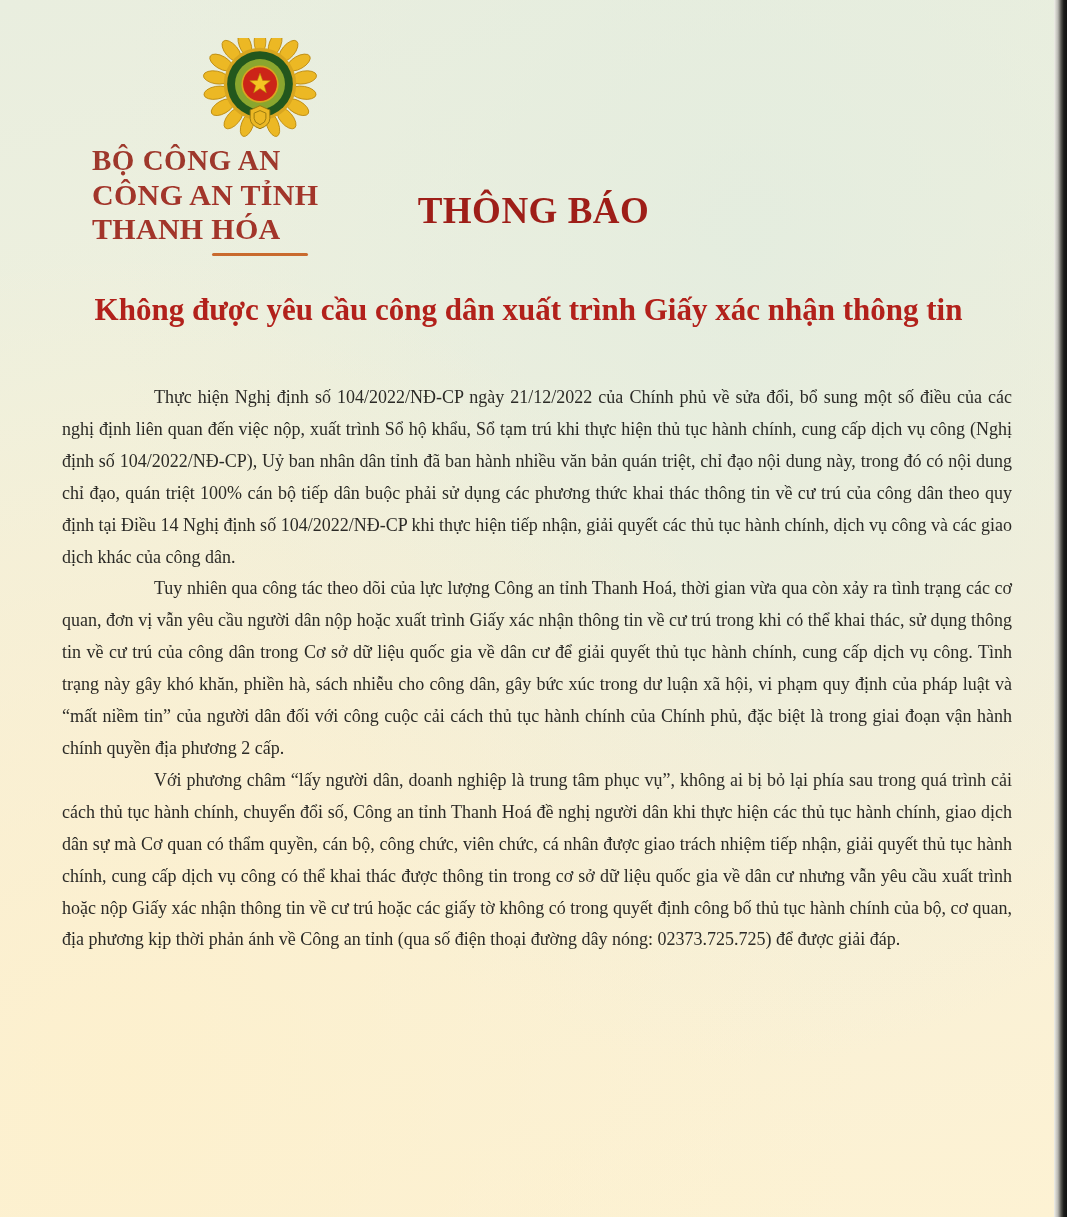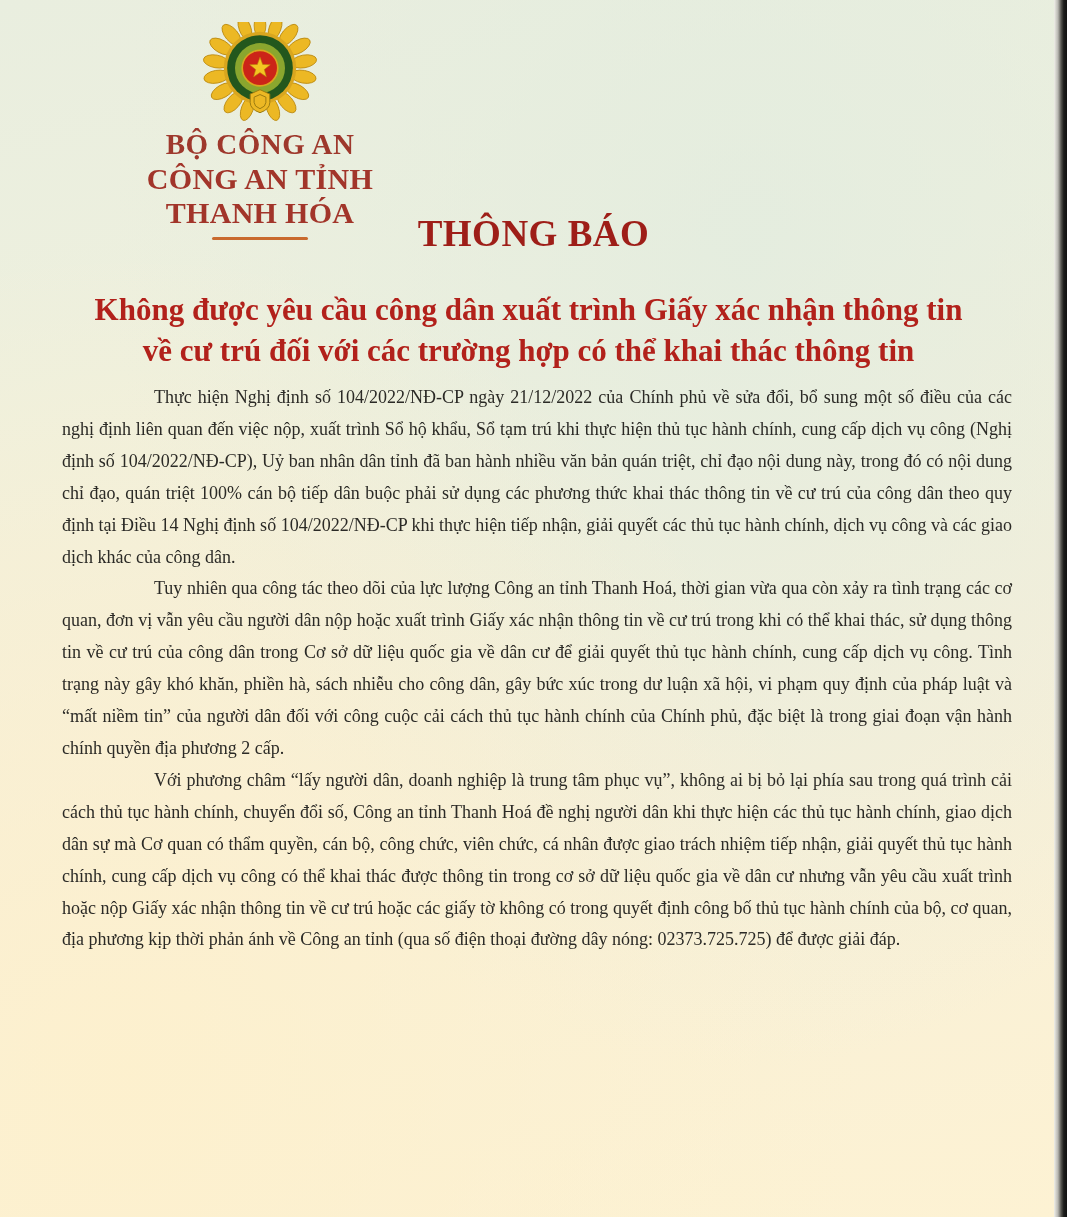--- a/index.html
+++ b/index.html
@@ -14,35 +14,35 @@
       radial-gradient(ellipse at 12% 88%, rgba(253,240,205,.9) 0%, rgba(253,240,205,0) 55%),
       radial-gradient(ellipse at 70% 20%, rgba(226,236,223,.8) 0%, rgba(226,236,223,0) 60%),
       linear-gradient(168deg,#e9eedf 0%,#eef0de 28%,#f6efd9 58%,#fdf2d3 100%);
   }
   
   .photo-edge{
     position:absolute;top:0;right:0;bottom:0;width:13px;
     background:linear-gradient(to right,#f0efe9 0%,#b9b8b2 30%,#55544f 55%,#1d1d1b 75%,#111 100%);
   }
   .header{
-    position:absolute;left:92px;top:22px;width:336px;text-align:center;
+    position:absolute;left:92px;top:38px;width:336px;
   }
   .emblem{display:block;margin:0 auto;}
   .org-parent{
     margin-top:4px;
     font-size:29px;font-weight:bold;color:#9e382c;letter-spacing:.5px;
   }
   .org-name{
     font-size:30px;font-weight:bold;color:#a2352a;letter-spacing:.3px;margin-top:1px;
   }
   .header-divider{
     width:96px;height:3px;background:#c96a2e;margin:7px auto 0;border-radius:2px;
   }
   .title{
-    position:absolute;top:212px;left:0;width:100%;text-align:center;
+    position:absolute;top:189px;left:0;width:100%;text-align:center;
     font-size:37px;font-weight:bold;color:#9e1e18;letter-spacing:.5px;
   }
   .subtitle{
     position:absolute;top:243px;left:50px;right:60px;text-align:center;
     font-size:31px;font-weight:bold;color:#b2211b;line-height:41px;margin-top:46px;
   }
   .body-text{
     position:absolute;top:382px;left:62px;width:950px;
     font-size:18px;line-height:31.9px;color:#2b2a26;text-align:justify;
   }
@@ -87,21 +87,20 @@
     </svg>
     <div class="org-parent">BỘ CÔNG AN</div>
     <div class="org-name">CÔNG AN TỈNH THANH HÓA</div>
     <div class="header-divider"></div>
   </div>
 
   <div class="title">THÔNG BÁO</div>
 
   <div class="subtitle">
     <div>Không được yêu cầu công dân xuất trình Giấy xác nhận thông tin</div>
-    <div>về cư trú đối với các trường hợp có thể khai thác thông tin</div>
   </div>
 
   <div class="body-text">
     <p>Thực hiện Nghị định số 104/2022/NĐ-CP ngày 21/12/2022 của Chính phủ về sửa đổi, bổ sung một số điều của các nghị định liên quan đến việc nộp, xuất trình Sổ hộ khẩu, Sổ tạm trú khi thực hiện thủ tục hành chính, cung cấp dịch vụ công (Nghị định số 104/2022/NĐ-CP), Uỷ ban nhân dân tỉnh đã ban hành nhiều văn bản quán triệt, chỉ đạo nội dung này, trong đó có nội dung chỉ đạo, quán triệt 100% cán bộ tiếp dân buộc phải sử dụng các phương thức khai thác thông tin về cư trú của công dân theo quy định tại Điều 14 Nghị định số 104/2022/NĐ-CP khi thực hiện tiếp nhận, giải quyết các thủ tục hành chính, dịch vụ công và các giao dịch khác của công dân.</p>
     <p>Tuy nhiên qua công tác theo dõi của lực lượng Công an tỉnh Thanh Hoá, thời gian vừa qua còn xảy ra tình trạng các cơ quan, đơn vị vẫn yêu cầu người dân nộp hoặc xuất trình Giấy xác nhận thông tin về cư trú trong khi có thể khai thác, sử dụng thông tin về cư trú của công dân trong Cơ sở dữ liệu quốc gia về dân cư để giải quyết thủ tục hành chính, cung cấp dịch vụ công. Tình trạng này gây khó khăn, phiền hà, sách nhiễu cho công dân, gây bức xúc trong dư luận xã hội, vi phạm quy định của pháp luật và “mất niềm tin” của người dân đối với công cuộc cải cách thủ tục hành chính của Chính phủ, đặc biệt là trong giai đoạn vận hành chính quyền địa phương 2 cấp.</p>
     <p>Với phương châm “lấy người dân, doanh nghiệp là trung tâm phục vụ”, không ai bị bỏ lại phía sau trong quá trình cải cách thủ tục hành chính, chuyển đổi số, Công an tỉnh Thanh Hoá đề nghị người dân khi thực hiện các thủ tục hành chính, giao dịch dân sự mà Cơ quan có thẩm quyền, cán bộ, công chức, viên chức, cá nhân được giao trách nhiệm tiếp nhận, giải quyết thủ tục hành chính, cung cấp dịch vụ công có thể khai thác được thông tin trong cơ sở dữ liệu quốc gia về dân cư nhưng vẫn yêu cầu xuất trình hoặc nộp Giấy xác nhận thông tin về cư trú hoặc các giấy tờ không có trong quyết định công bố thủ tục hành chính của bộ, cơ quan, địa phương kịp thời phản ánh về Công an tỉnh (qua số điện thoại đường dây nóng: 02373.725.725) để được giải đáp.</p>
   </div>
 
   <div class="photo-edge"></div>
 </div>

